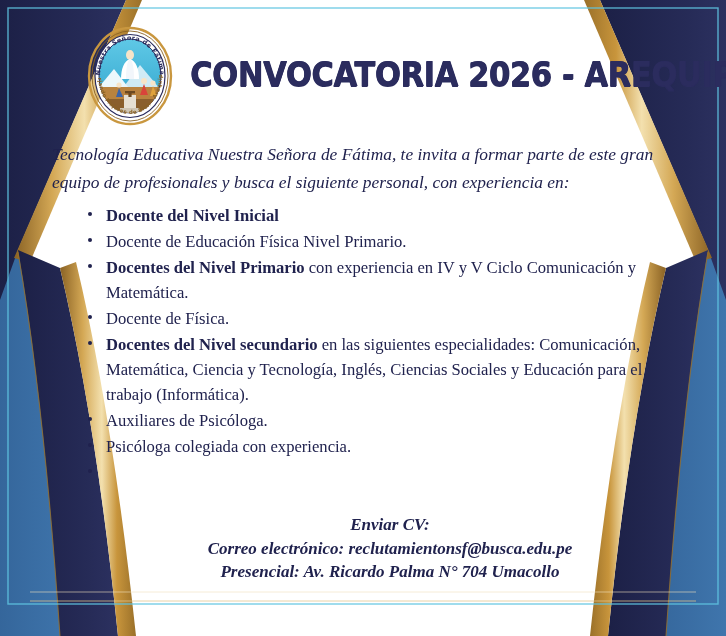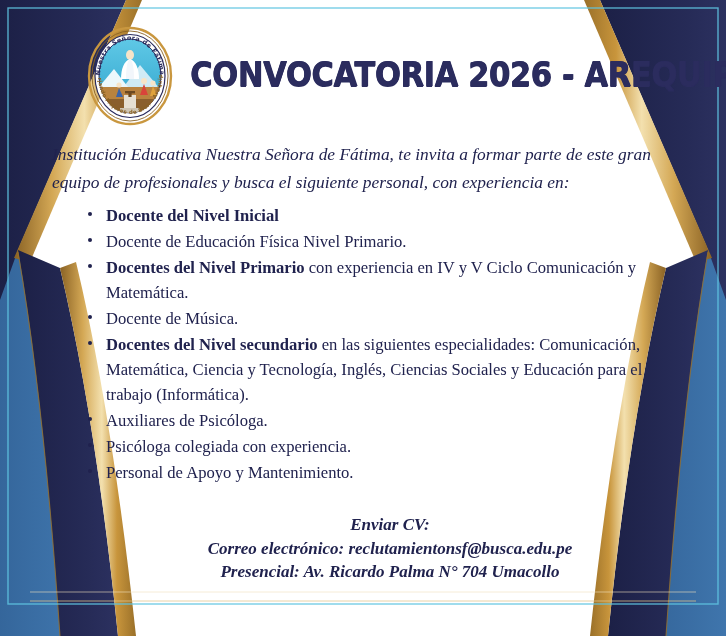--- a/index.html
+++ b/index.html
@@ -230,31 +230,31 @@
           <textPath href="#arcTop" startOffset="50%" text-anchor="middle">Nuestra Señora de Fátima</textPath>
         </text>
         <text font-family="DejaVu Sans, sans-serif" font-size="5.4" font-weight="bold" fill="#8a6224" letter-spacing="0.3">
           <textPath href="#arcBot" startOffset="50%" text-anchor="middle">Forjando Mujeres de Bien - Arequipa</textPath>
         </text>
       </svg>
 
       <div class="title">CONVOCATORIA 2026 - AREQUIPA</div>
     </div>
 
-    <div class="intro">Institución Educativa Nuestra Señora de Fátima, te invita a formar parte de este gran equipo de profesionales y busca el siguiente personal, con experiencia en:</div>
+    <div class="intro">Tecnología Educativa Nuestra Señora de Fátima, te invita a formar parte de este gran equipo de profesionales y busca el siguiente personal, con experiencia en:</div>
 
     <ul class="joblist">
       <li><span class="bullet"></span><span class="lead">Docente del Nivel Inicial</span><span></span></li>
       <li><span class="bullet"></span><span class="lead"></span><span>Docente de Educación Física Nivel Primario.</span></li>
       <li><span class="bullet"></span><span class="lead">Docentes del Nivel Primario</span><span> con experiencia en IV y V Ciclo Comunicación y Matemática.</span></li>
-      <li><span class="bullet"></span><span class="lead"></span><span>Docente de Música.</span></li>
+      <li><span class="bullet"></span><span class="lead"></span><span>Docente de Física.</span></li>
       <li><span class="bullet"></span><span class="lead">Docentes del Nivel secundario</span><span> en las siguientes especialidades: Comunicación, Matemática, Ciencia y Tecnología, Inglés, Ciencias Sociales y Educación para el trabajo (Informática).</span></li>
       <li><span class="bullet"></span><span class="lead"></span><span>Auxiliares de Psicóloga.</span></li>
       <li><span class="bullet"></span><span class="lead"></span><span>Psicóloga  colegiada con experiencia.</span></li>
-      <li><span class="bullet"></span><span class="lead"></span><span>Personal de Apoyo y Mantenimiento.</span></li>
+      <li><span class="bullet"></span><span class="lead"></span></li>
     </ul>
 
     <div class="contact">
       <div>Enviar CV:</div>
       <div>Correo electrónico: reclutamientonsf@busca.edu.pe</div>
       <div>Presencial: Av. Ricardo Palma N° 704 Umacollo</div>
     </div>
 
   </div>
 </div>

